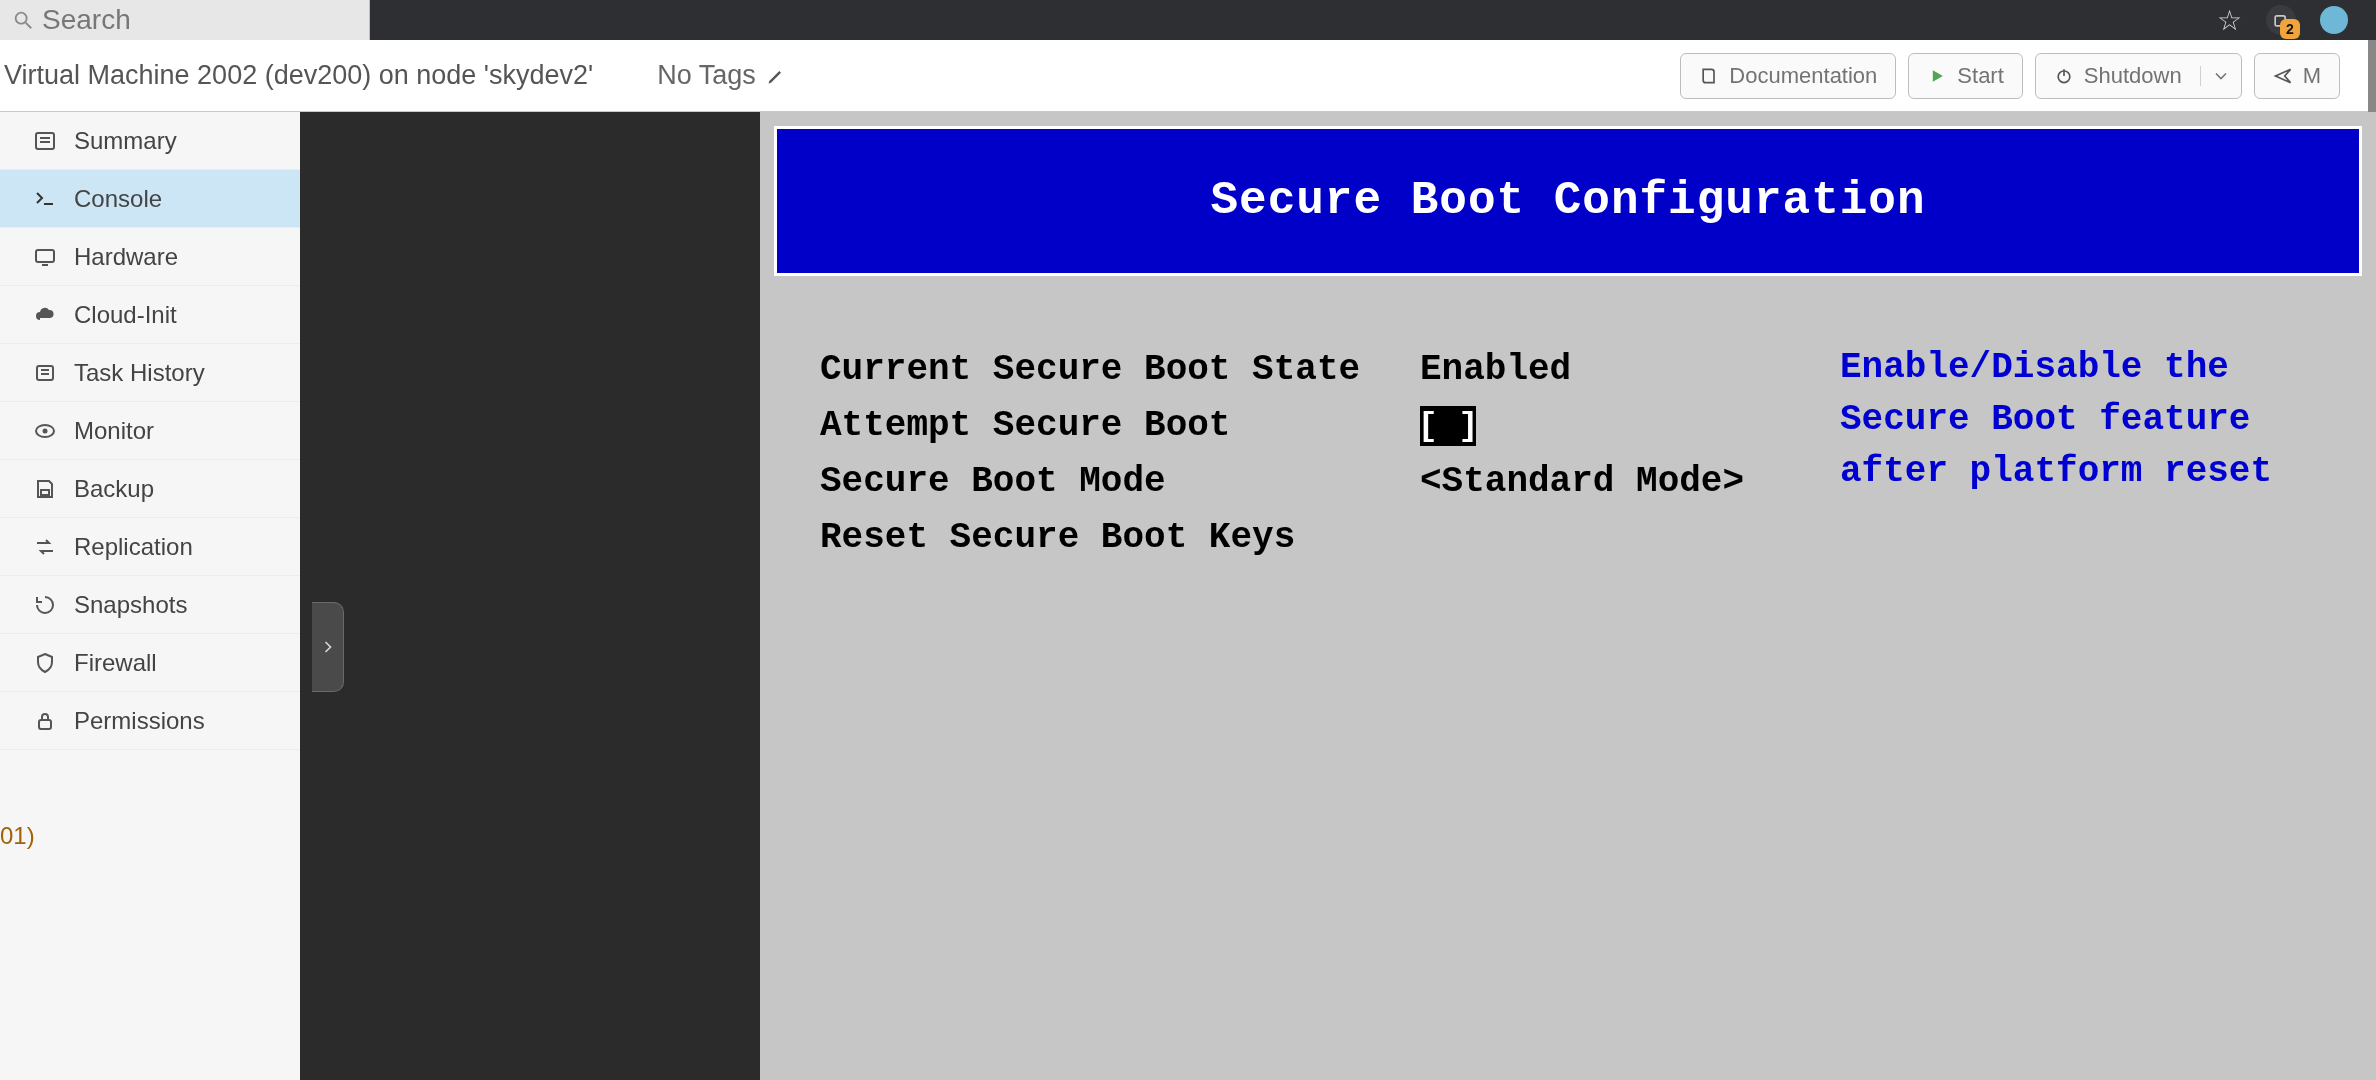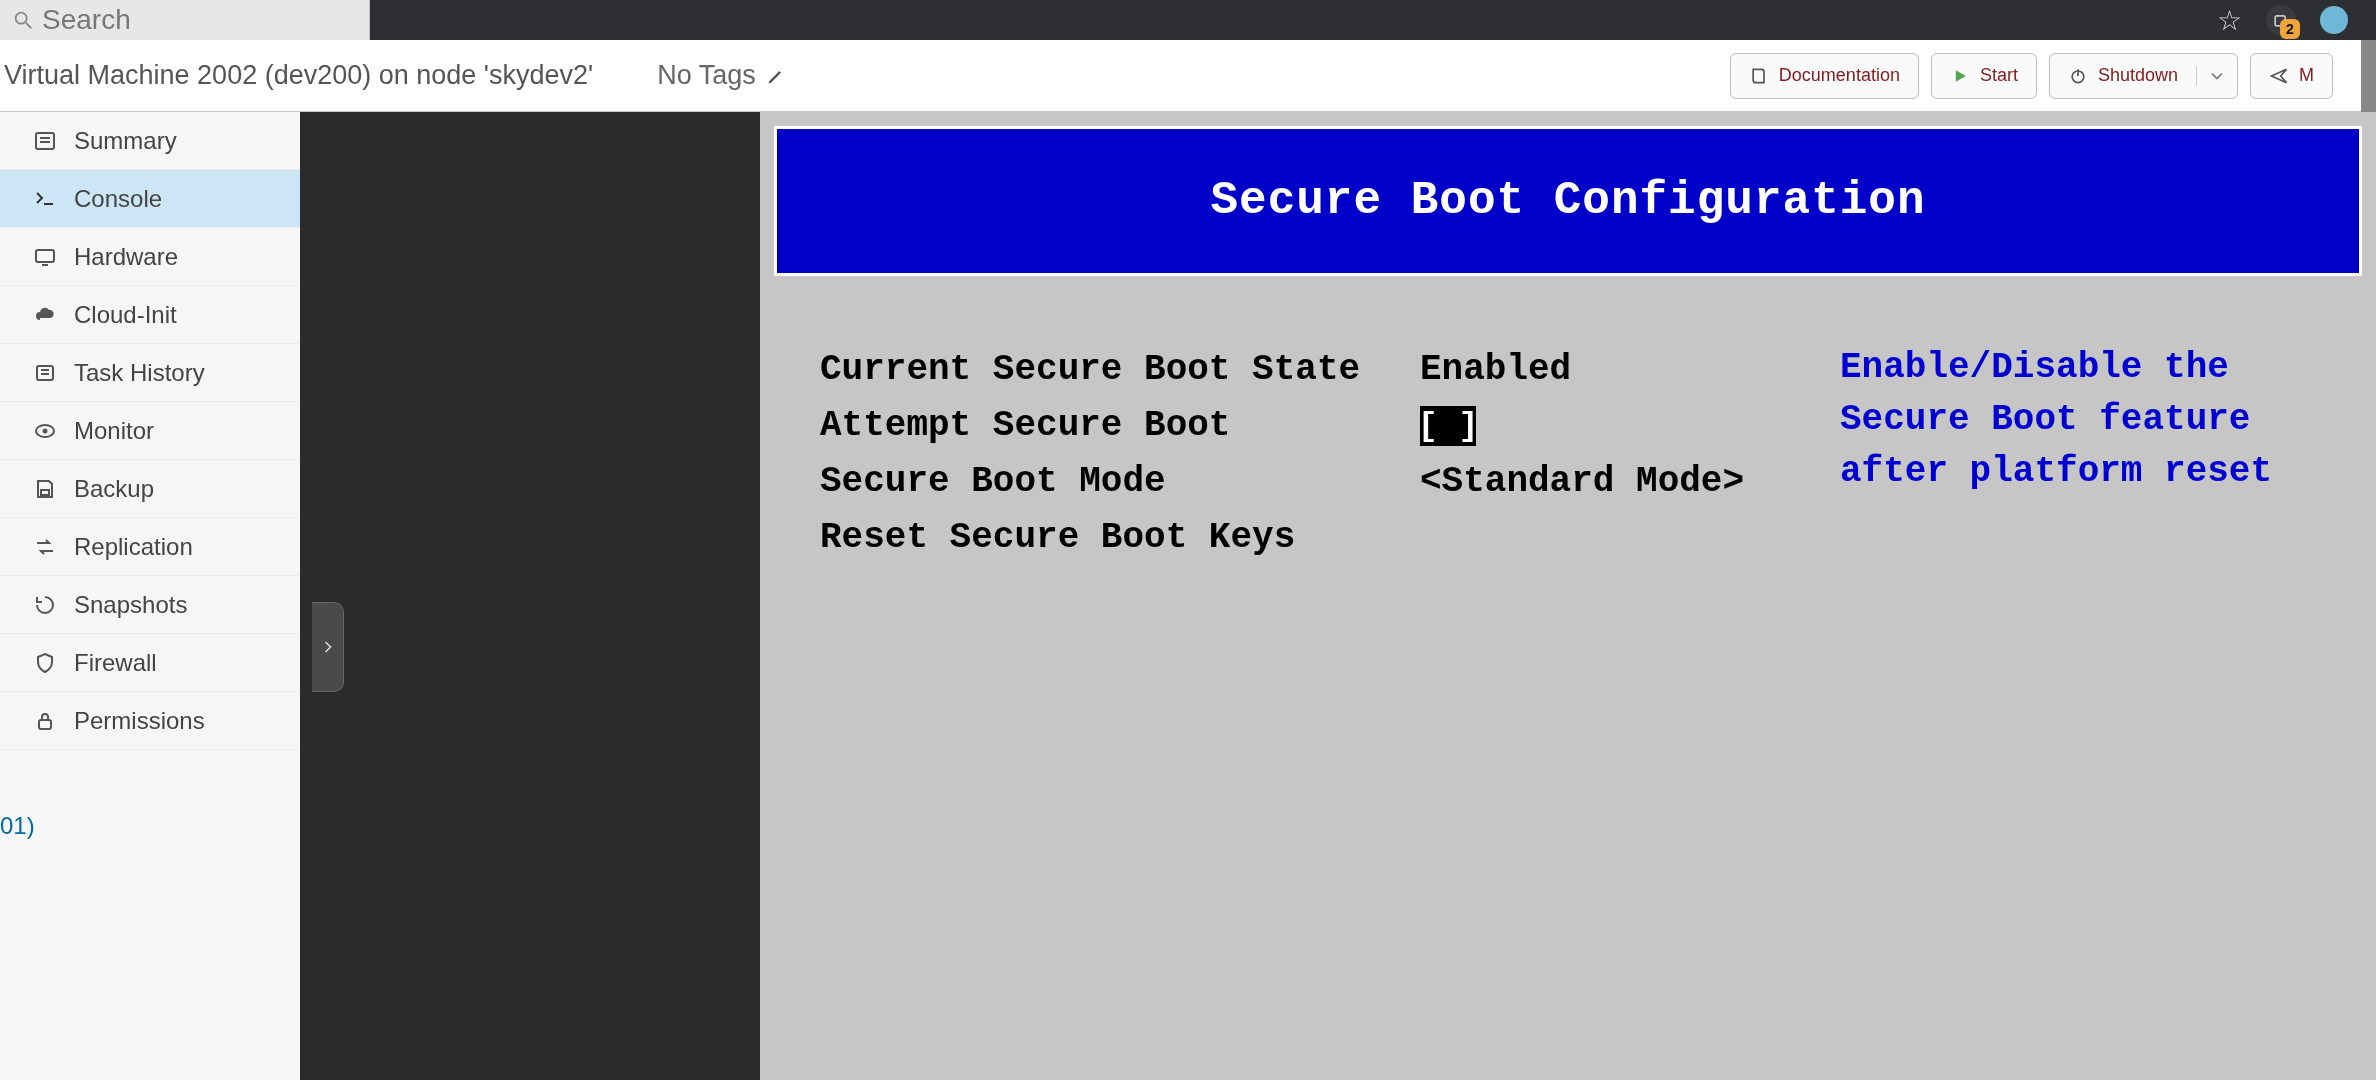--- a/index.html
+++ b/index.html
@@ -59,37 +59,37 @@
     border-radius: 6px; font-size: 14px; font-weight: 700;
     display:flex; align-items:center; justify-content:center;
   }
   .browser-icons .globe {
     width: 28px; height: 28px; border-radius: 50%;
     background: #6fb7d6;
   }
 
   
   .pve-head {
-    position: absolute; top: 40px; left: 0; right: 15px; height: 72px;
+    position: absolute; top: 40px; left: 0; right: 8px; height: 72px;
     background: #fff;
     border-bottom: 1px solid var(--pve-border);
     display: flex; align-items: center; gap: 24px;
     padding: 0 28px 0 0;
     font-size: 27px;
     color: var(--pve-text);
   }
   .pve-head .title { padding-left: 4px; white-space: nowrap; }
   .pve-head .tags { display: flex; align-items: center; gap: 10px; color: #666; margin-left: 40px; white-space: nowrap;}
   .pve-head .tags .pen { width: 20px; height: 20px; }
   .pve-head .spacer { flex: 1; }
   .btn {
     height: 46px; border: 1px solid #bdbdbd; border-radius: 6px;
-    background: #fafafa; color: #7f1d1d;
+    background: #fafafa; color: #737373;
     display: inline-flex; align-items: center; gap: 10px;
-    padding: 0 18px; font-size: 18px; white-space: nowrap;
+    padding: 0 18px; font-size: 22px; white-space: nowrap;
   }
   .btn svg { width: 20px; height: 20px; }
   .btn .tri { color: #52a552; }
   .btn-split { padding-right: 10px; }
   .btn-split .caret {
     margin-left: 8px; padding-left: 10px; border-left: 1px solid #cfcfcf;
     display: inline-flex; align-items: center;
   }
   .btn-group { display: flex; align-items: center; gap: 12px; }
 
@@ -102,22 +102,22 @@
   .side-row {
     height: 58px; display: flex; align-items: center; gap: 16px;
     padding: 0 20px 0 32px; color: #444; border-bottom: 1px solid #ececec;
     white-space: nowrap;
   }
   .side-row.active { background: var(--pve-blue-light); }
   .side-row .ico { width: 26px; height: 26px; display:flex; align-items:center; justify-content:center; color:#555; }
   .side-row .chev { margin-left: auto; color:#bbb; }
   .side-row .ico svg { width: 24px; height: 24px; }
   .stub {
-    position: absolute; bottom: 240px; left: 0;
-    color: #0369a1; font-size: 24px; padding-left: 0;
+    position: absolute; bottom: 230px; left: 0;
+    color: #a16207; font-size: 24px; padding-left: 0;
   }
 
   
   .vnc {
     position: absolute; top: 112px; left: 300px; right: 0; bottom: 0;
     background: var(--vnc-bg);
   }
   .vnc-tab {
     position: absolute; top: 490px; left: 12px;
     width: 32px; height: 90px;

